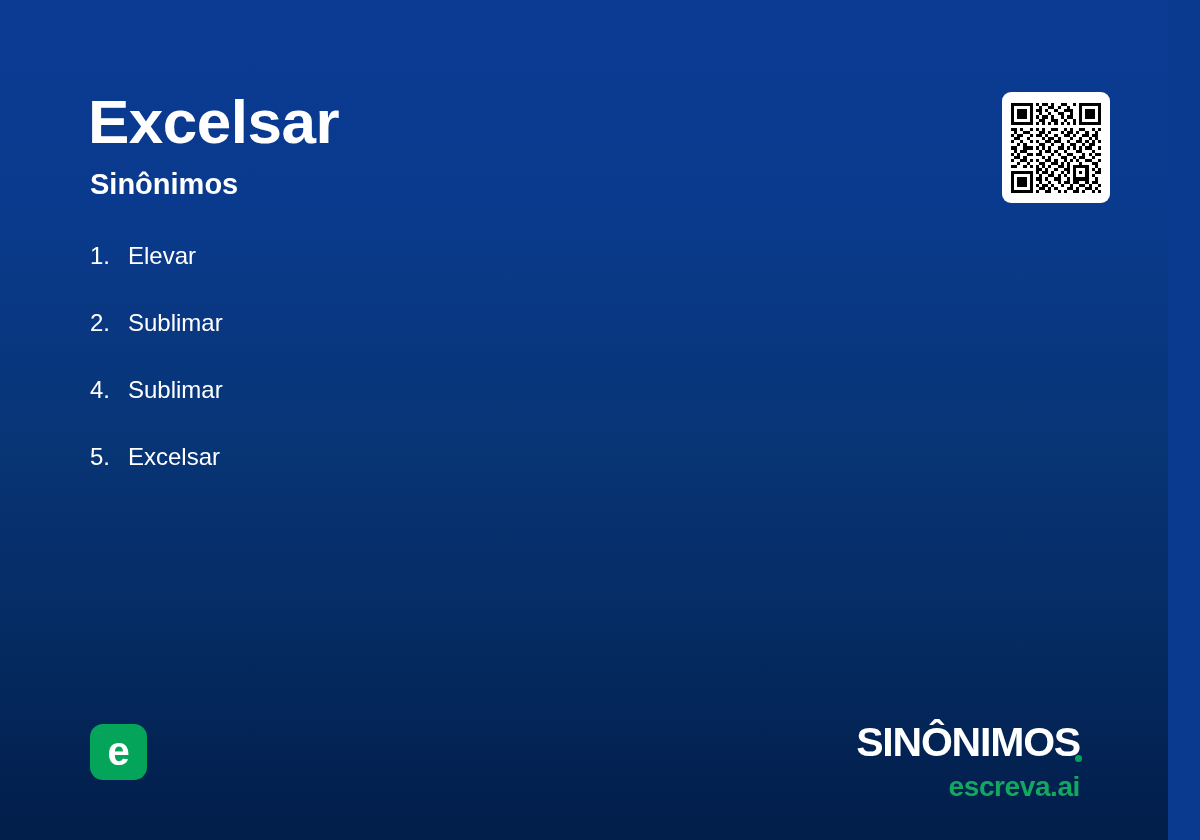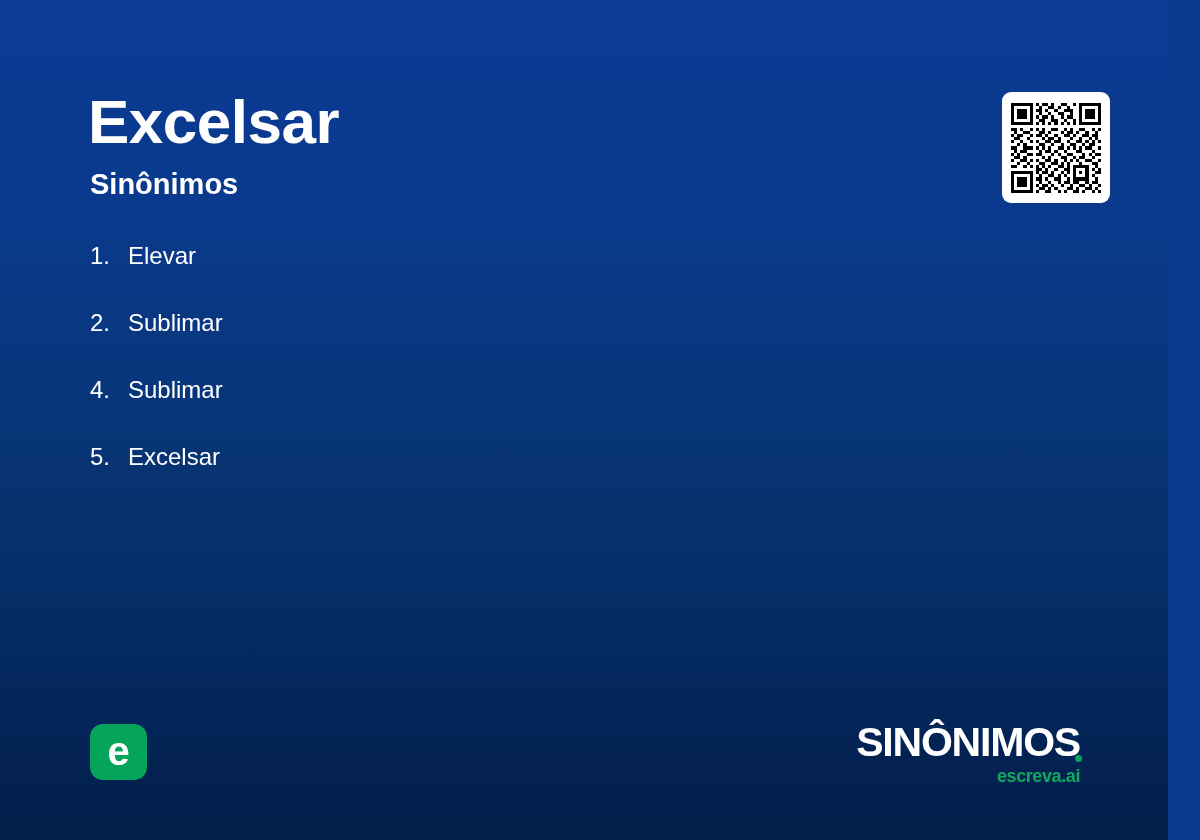--- a/index.html
+++ b/index.html
@@ -145,27 +145,27 @@
   .logo-dot {
     position: absolute;
     right: -2px;
     bottom: 1px;
     width: 7px;
     height: 7px;
     border-radius: 50%;
     background: #05a45b;
   }
   .logo-sub {
-    font-size: 18px;
+    font-size: 28px;
     line-height: 24px;
     font-weight: 700;
     color: #12a85f;
     letter-spacing: -0.4px;
     display: block;
-    margin-top: 1px;
+    margin-top: 12px;
   }
 </style>
 </head>
 <body>
 
 <div class="card">
 
   <div class="title">Excelsar</div>
 
   <div class="subtitle">Sinônimos</div>

